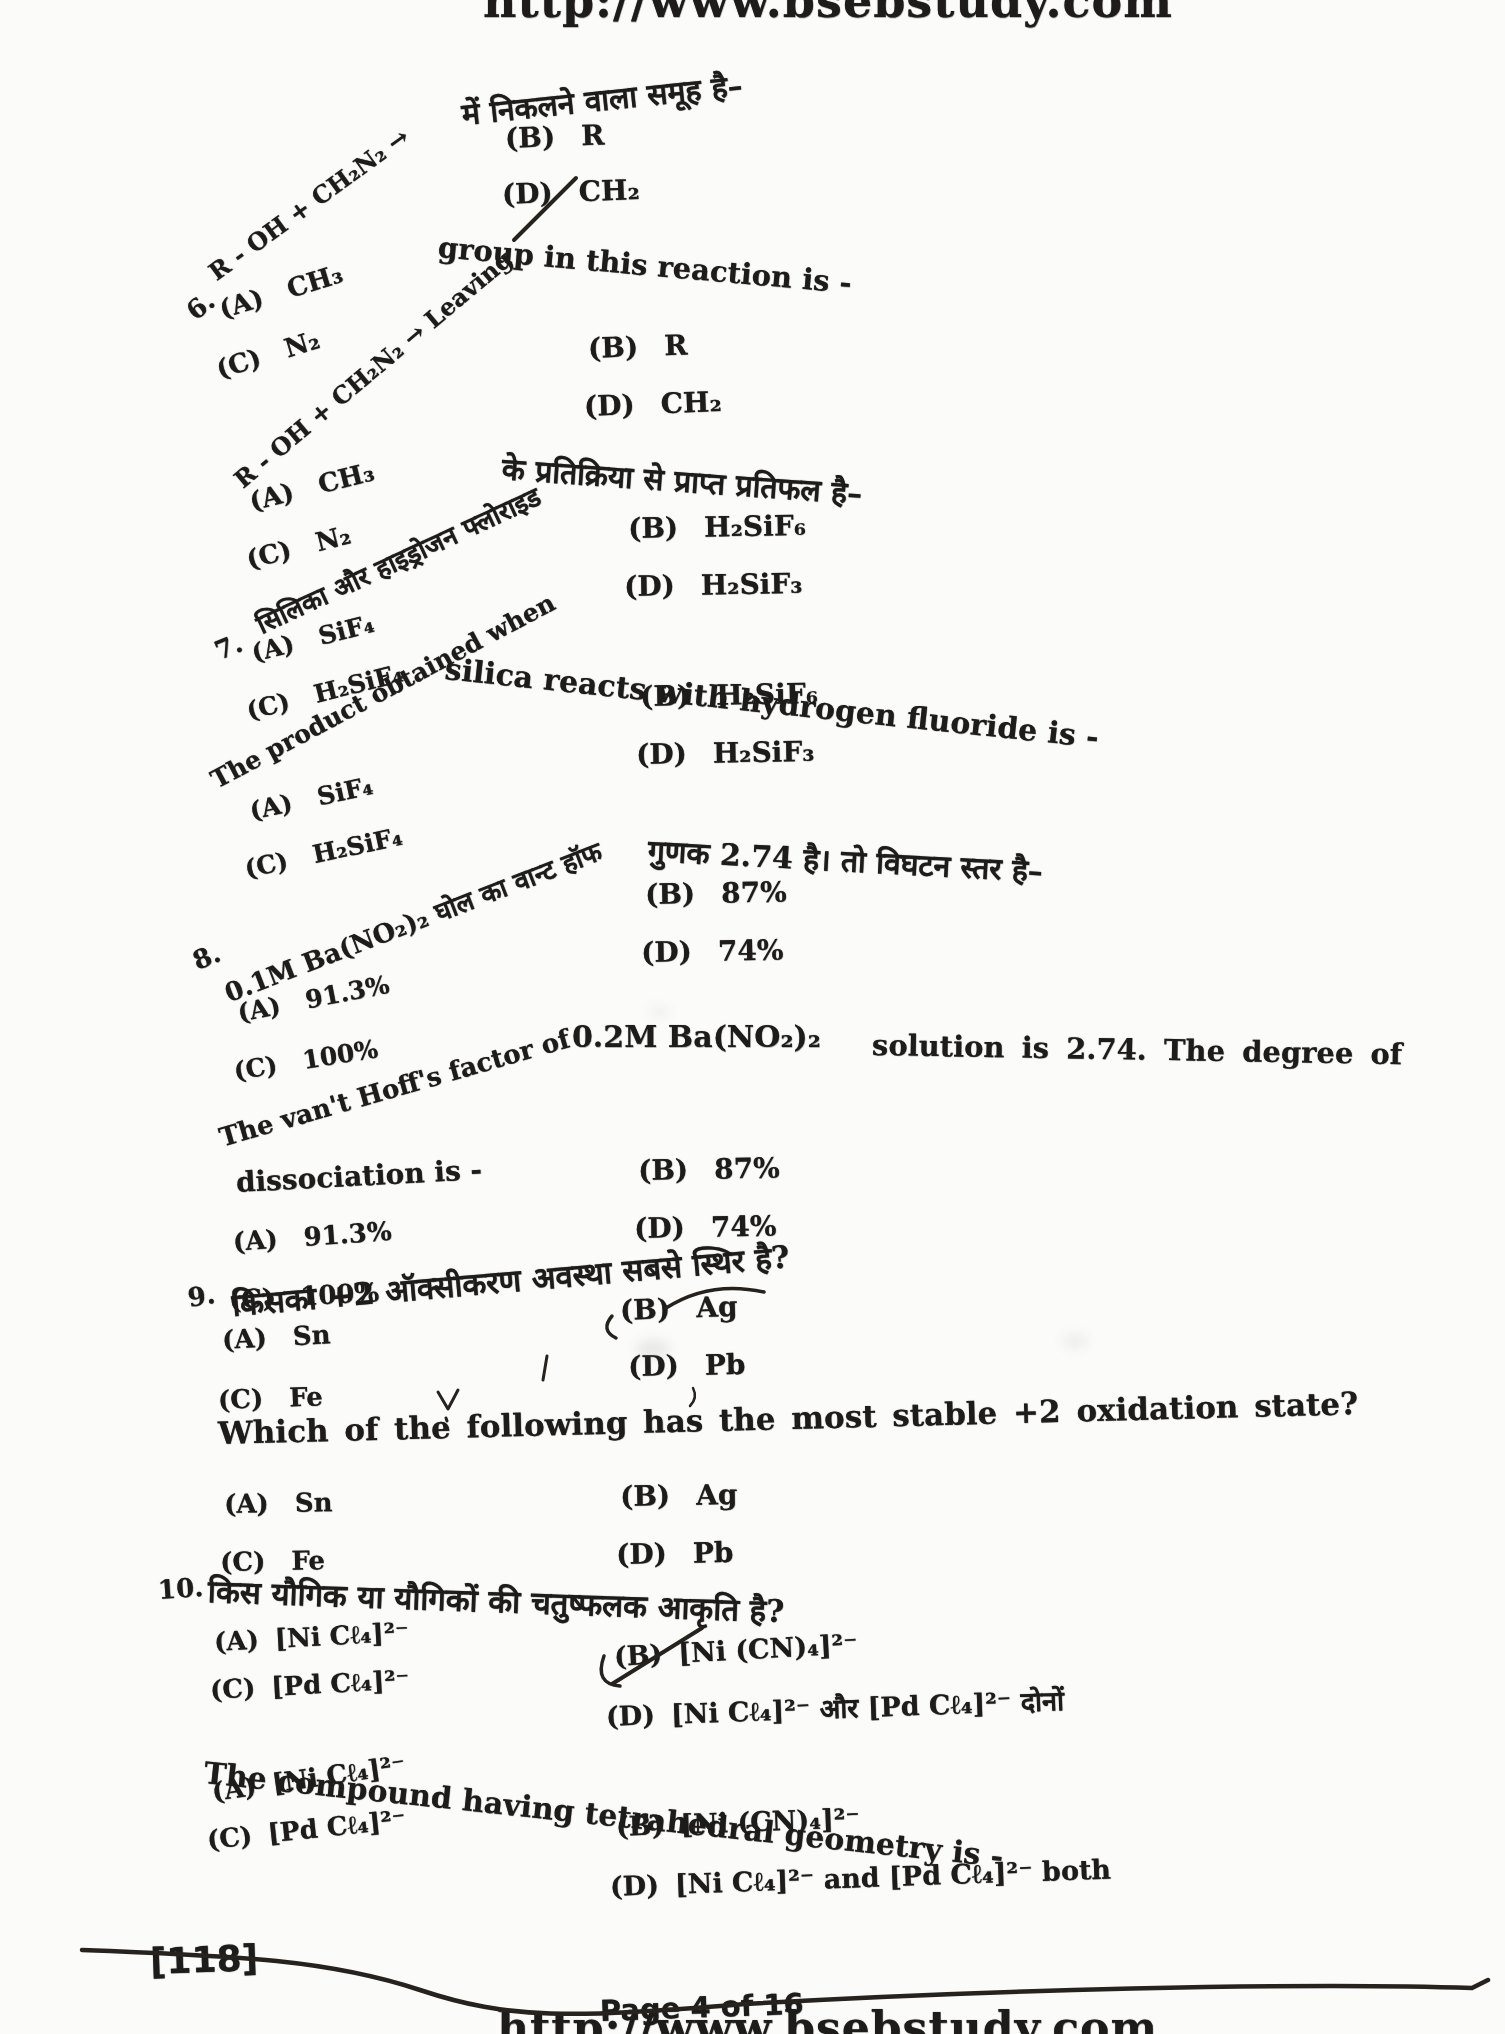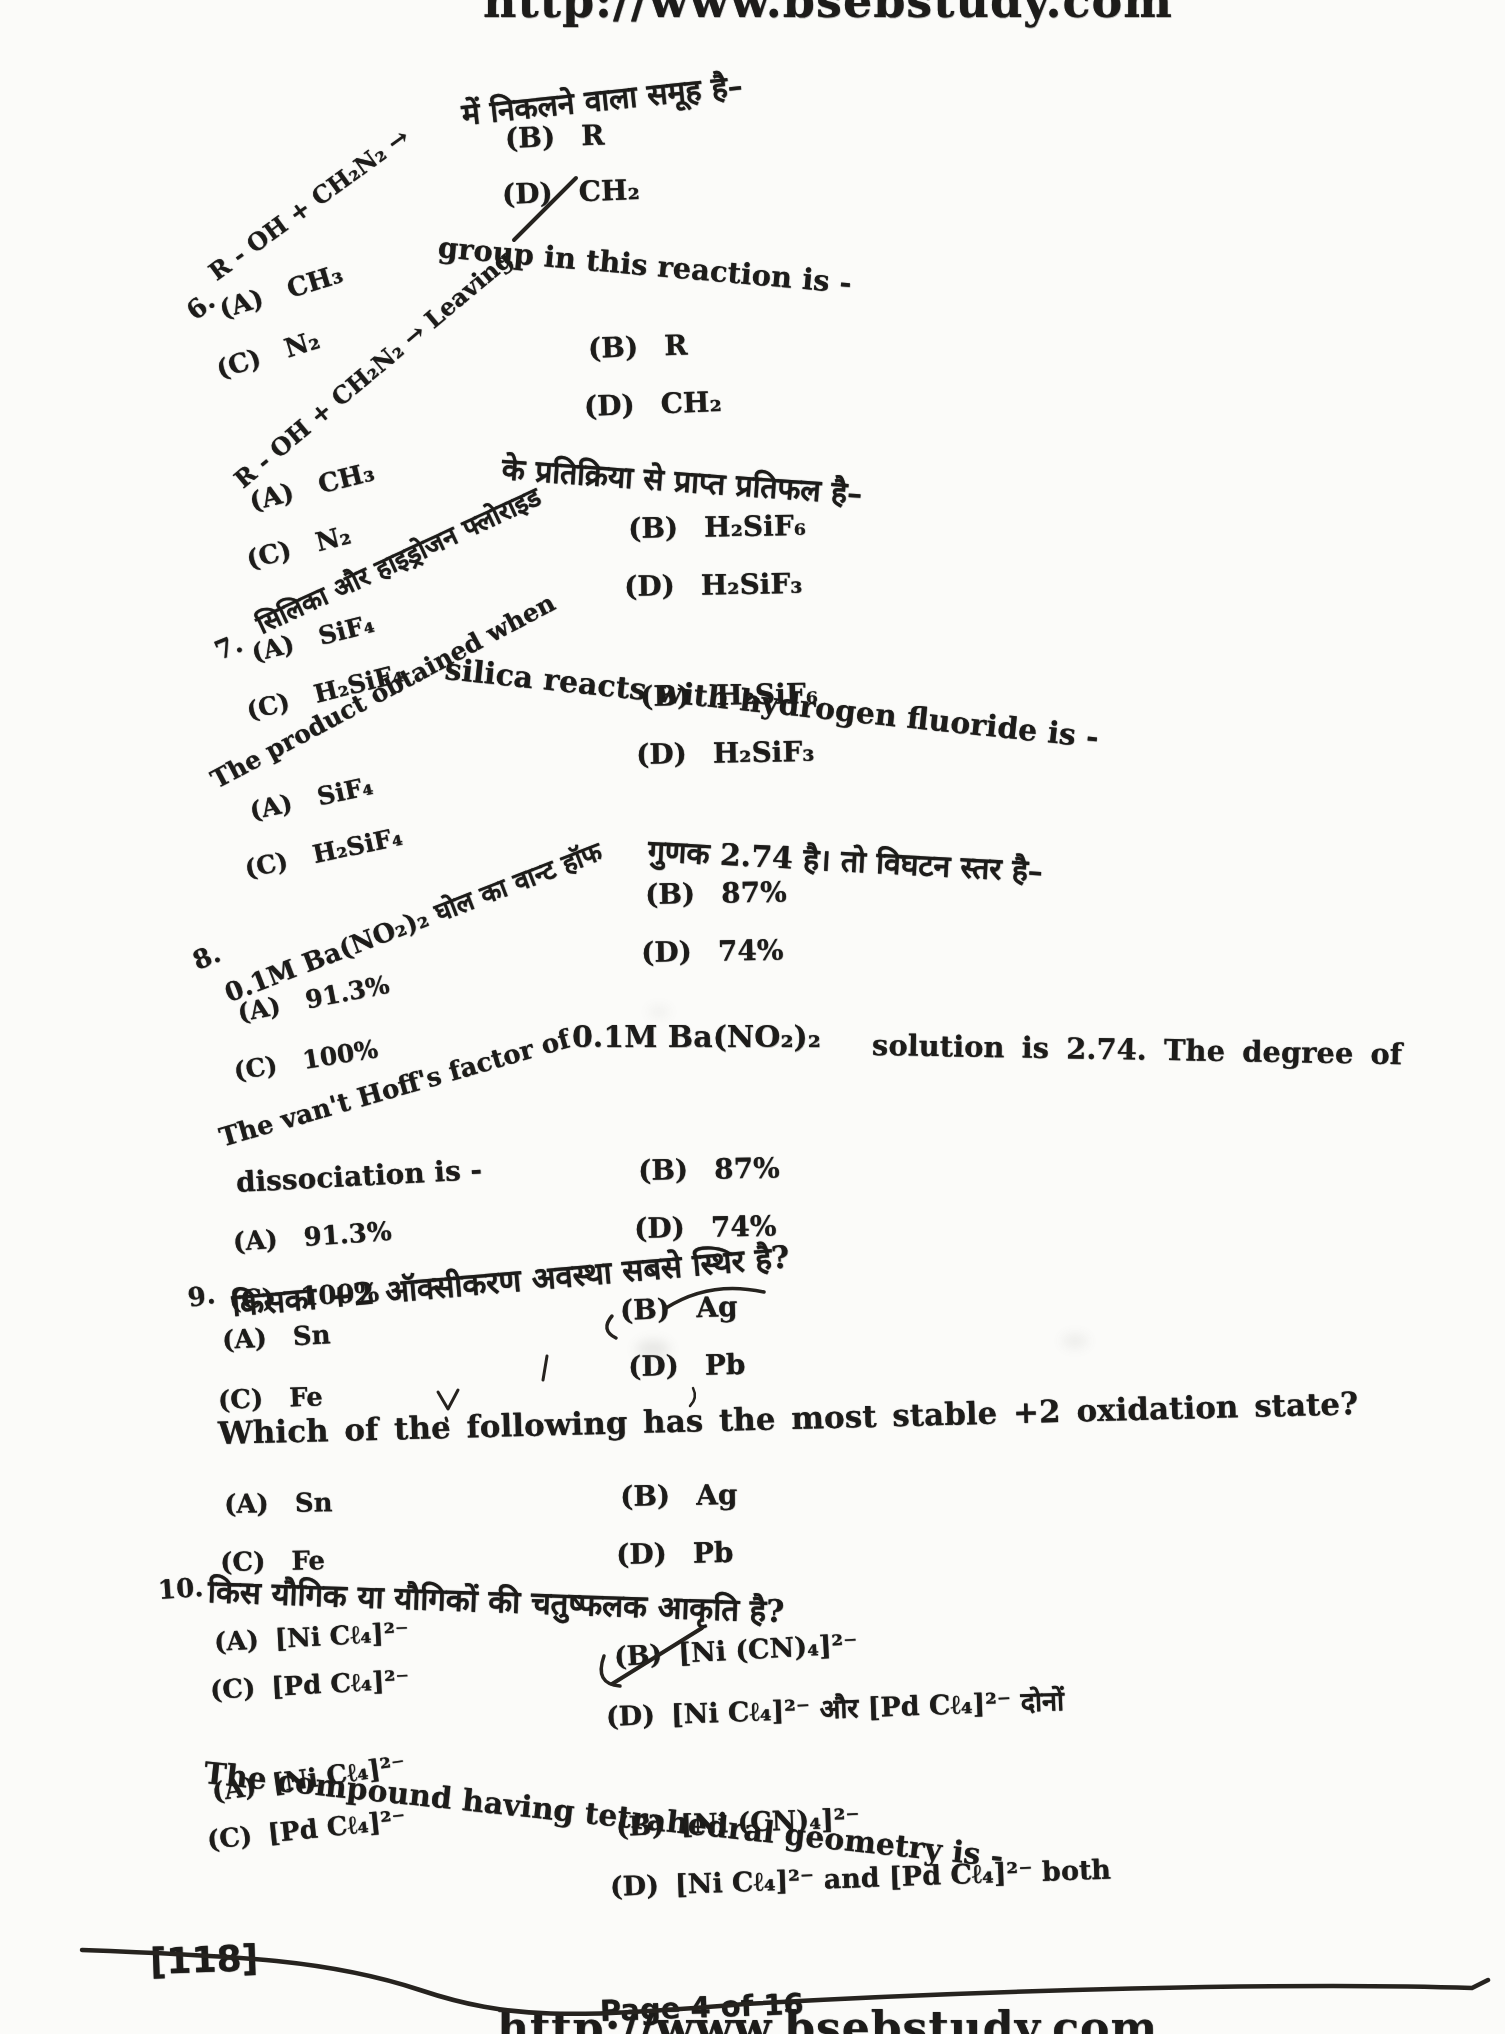--- a/index.html
+++ b/index.html
@@ -115,21 +115,21 @@
     <span class="L">(D)</span><span class="v">74%</span>
   </div>
   <div class="frag opt" style="left:238px;top:1000px;font-size:25px;transform:rotate(-11deg);">
     <span class="L">(A)</span><span class="v">91.3%</span>
   </div>
   <div class="frag opt" style="left:234px;top:1058px;font-size:25px;transform:rotate(-9deg);">
     <span class="L">(C)</span><span class="v">100%</span>
   </div>
 
   <div class="frag steep" style="left:220px;top:1124px;font-size:26px;transform:rotate(-16deg);">The van't Hoff's factor of</div>
-  <div class="frag stem" style="left:572px;top:1020px;font-size:30px;">0.1M Ba(NO₂)₂</div>
+  <div class="frag stem" style="left:572px;top:1020px;font-size:30px;">0.2M Ba(NO₂)₂</div>
   <div class="frag stem" style="left:872px;top:1030px;font-size:29px;word-spacing:7px;transform:rotate(1deg);">solution is 2.74. The degree of</div>
   <div class="frag stem" style="left:236px;top:1168px;font-size:28px;transform:rotate(-3deg);">dissociation is -</div>
 
   <div class="frag opt" style="left:638px;top:1156px;transform:rotate(-1deg);">
     <span class="L">(B)</span><span class="v">87%</span>
   </div>
   <div class="frag opt" style="left:634px;top:1214px;transform:rotate(-1deg);">
     <span class="L">(D)</span><span class="v">74%</span>
   </div>
   <div class="frag opt" style="left:233px;top:1228px;font-size:26px;transform:rotate(-4deg);">

